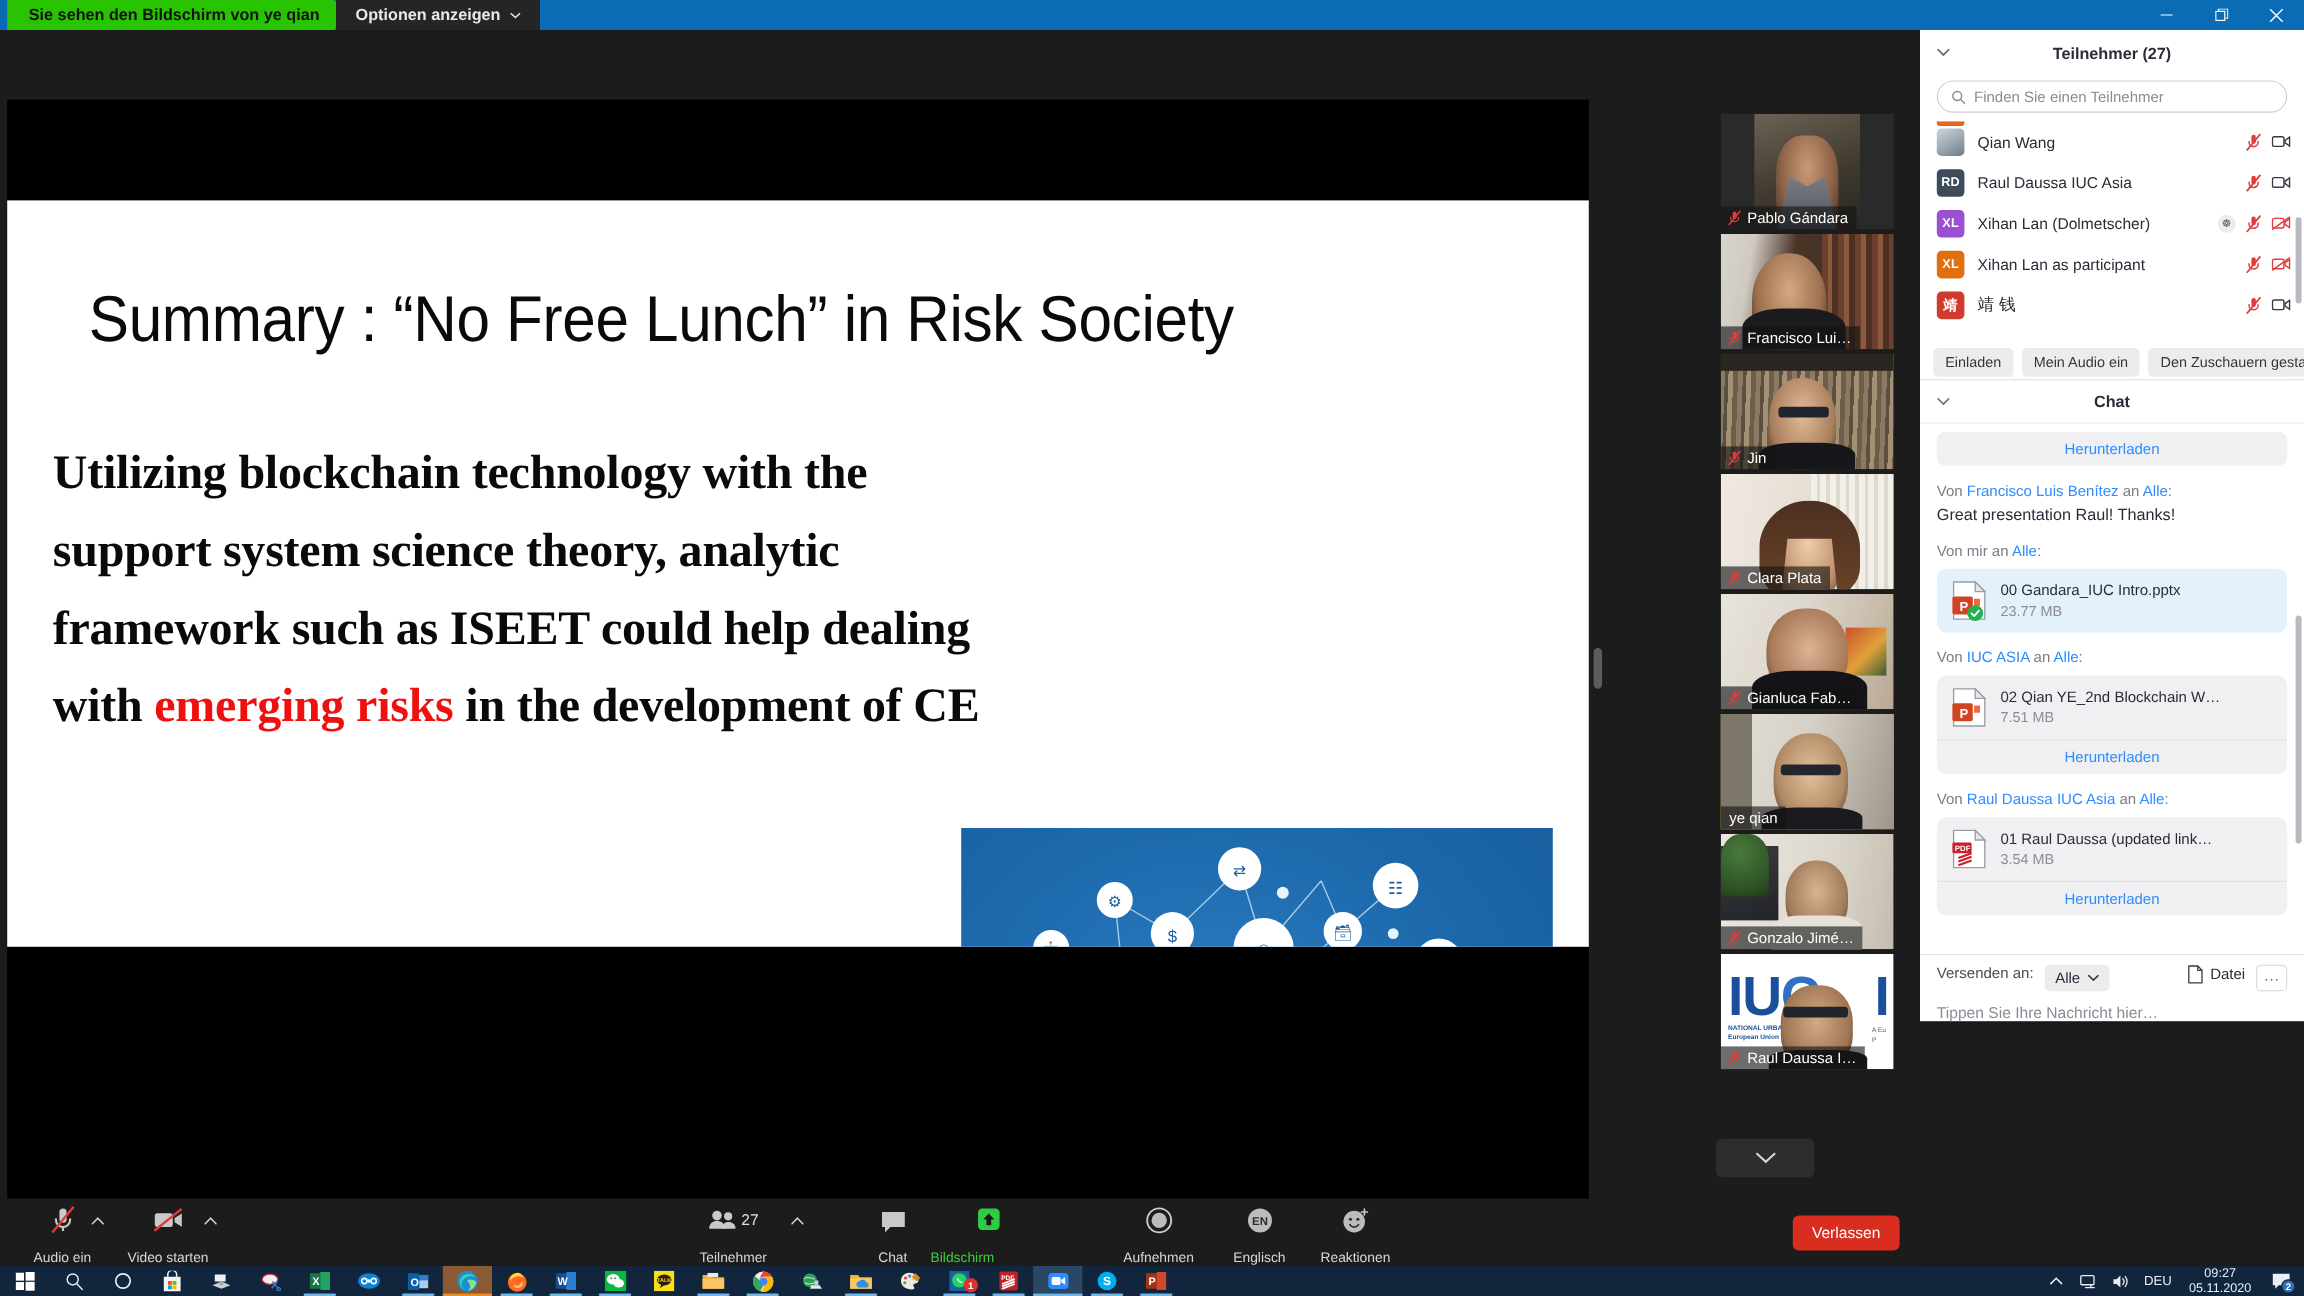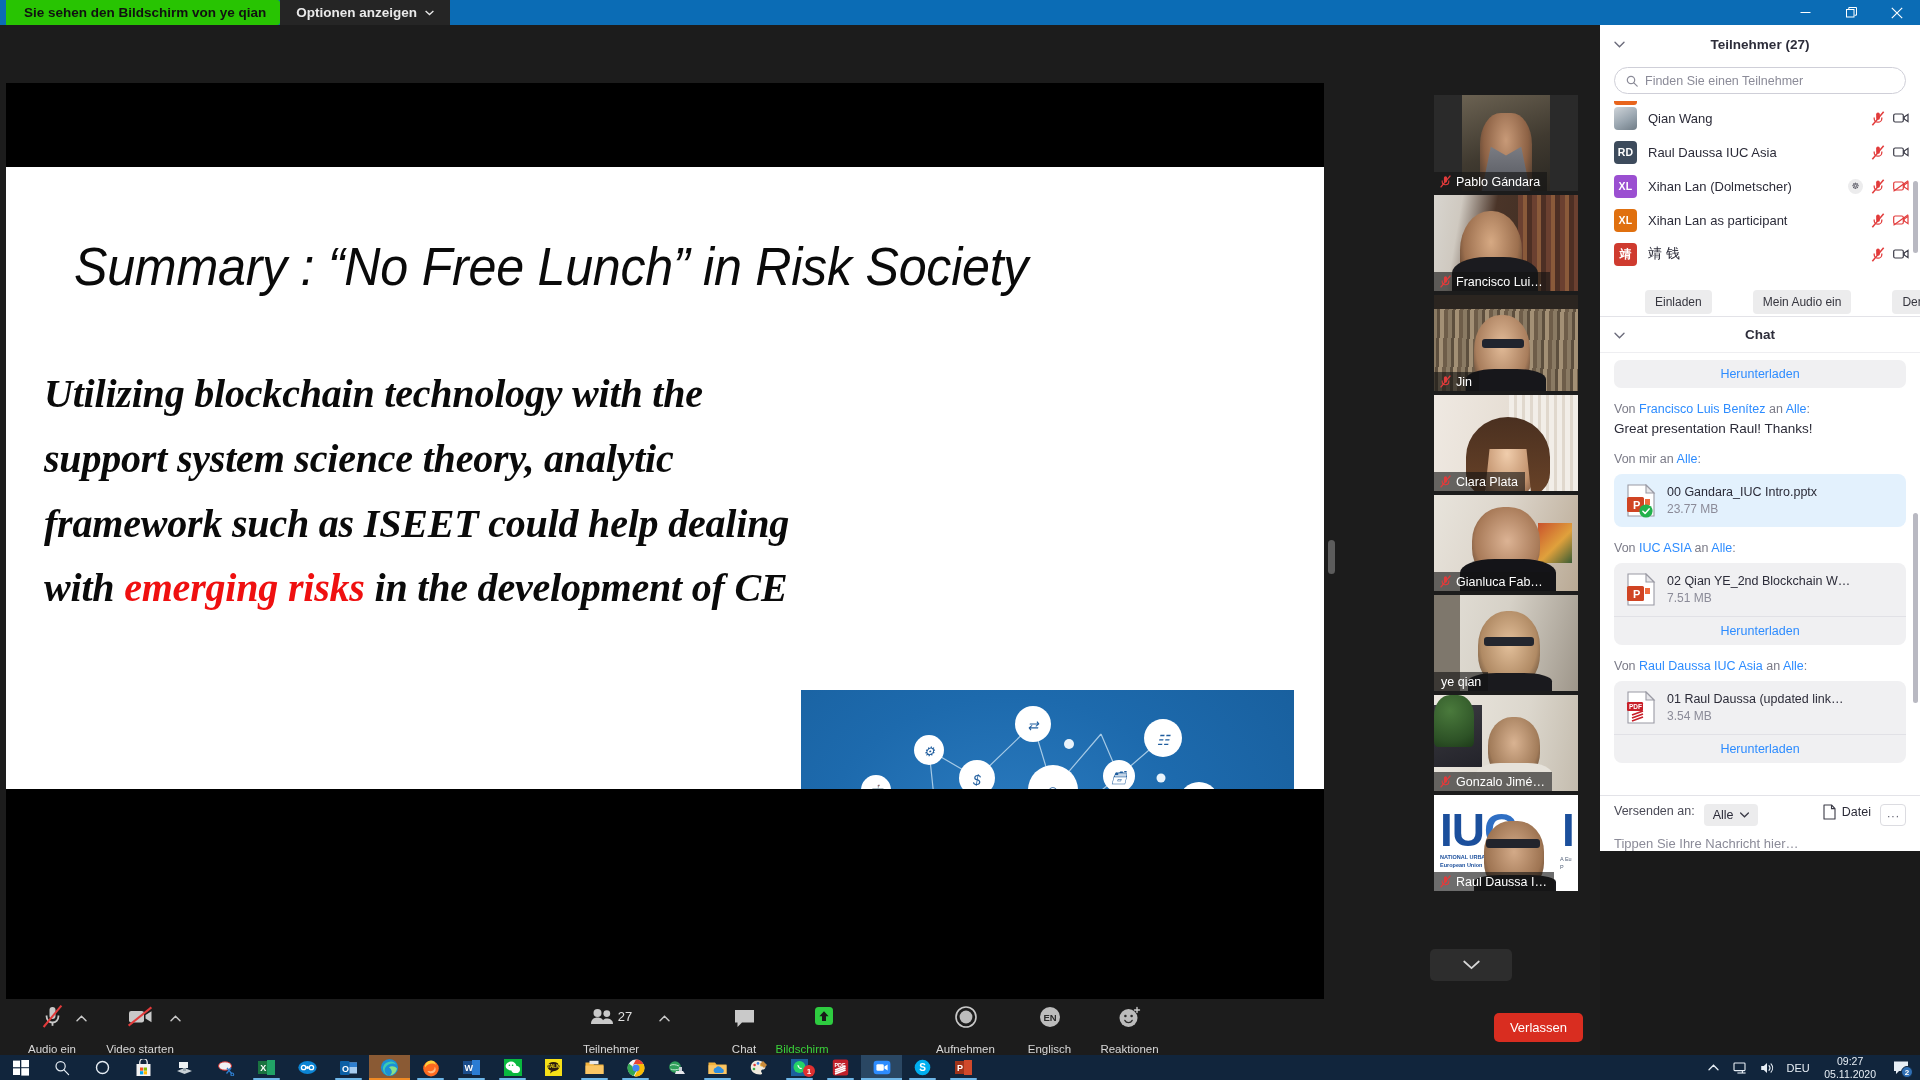--- a/index.html
+++ b/index.html
@@ -59,21 +59,21 @@
   .grid9{display:grid;grid-template-columns:repeat(3,3px);grid-template-rows:repeat(3,3px);gap:1.5px;}
   .grid9 i{background:#f0f0f0;display:block;width:3px;height:3px;}
 
   
   #stage{
     position:absolute; left:6px; top:58px; width:1318px; height:916px;
     background:#000;
   }
   #slide{
     position:absolute; left:0; top:84px; width:1318px; height:622px;
-    background:#fff; overflow:hidden;font-style:italic;
+    background:#fff; overflow:hidden;
   }
   #slide-title{
     position:absolute; left:68px; top:68px; width:1120px;
     font-family:"Liberation Sans", sans-serif;
     font-size:54px; font-weight:400; color:#0a0a0a; letter-spacing:-0.3px;
     transform:scaleX(0.93); transform-origin:left center; white-space:nowrap;
   }
   #slide-body{
     position:absolute; left:38px; top:195px; width:790px;
     font-family:"Liberation Serif", serif;
@@ -186,21 +186,21 @@
     position:absolute; right:2px; top:80px; width:5px; height:72px;
     background:#b9b9c2; border-radius:3px;
   }
   #p-actions{
     height:30px; display:flex; align-items:center; gap:7px;
     padding:0 0 0 11px; flex:none; overflow:hidden;
     border-bottom:1px solid #e3e3e8;
   }
   .p-btn{
     background:#ececed; color:#36363f; font-size:12px;
-    padding:5px 10px; border-radius:4px; white-space:nowrap;margin-left:34px;
+    padding:5px 10px; border-radius:4px; white-space:nowrap;
   }
   #chat-head{
     height:36px; display:flex; align-items:center; position:relative; flex:none;
     border-bottom:1px solid #eeeef1;
   }
   #chat-scroll-area{
     flex:1; overflow:hidden; position:relative; padding:0 14px;
   }
   #chat-scrollbar{
     position:absolute; right:2px; top:160px; width:5px; height:190px;

